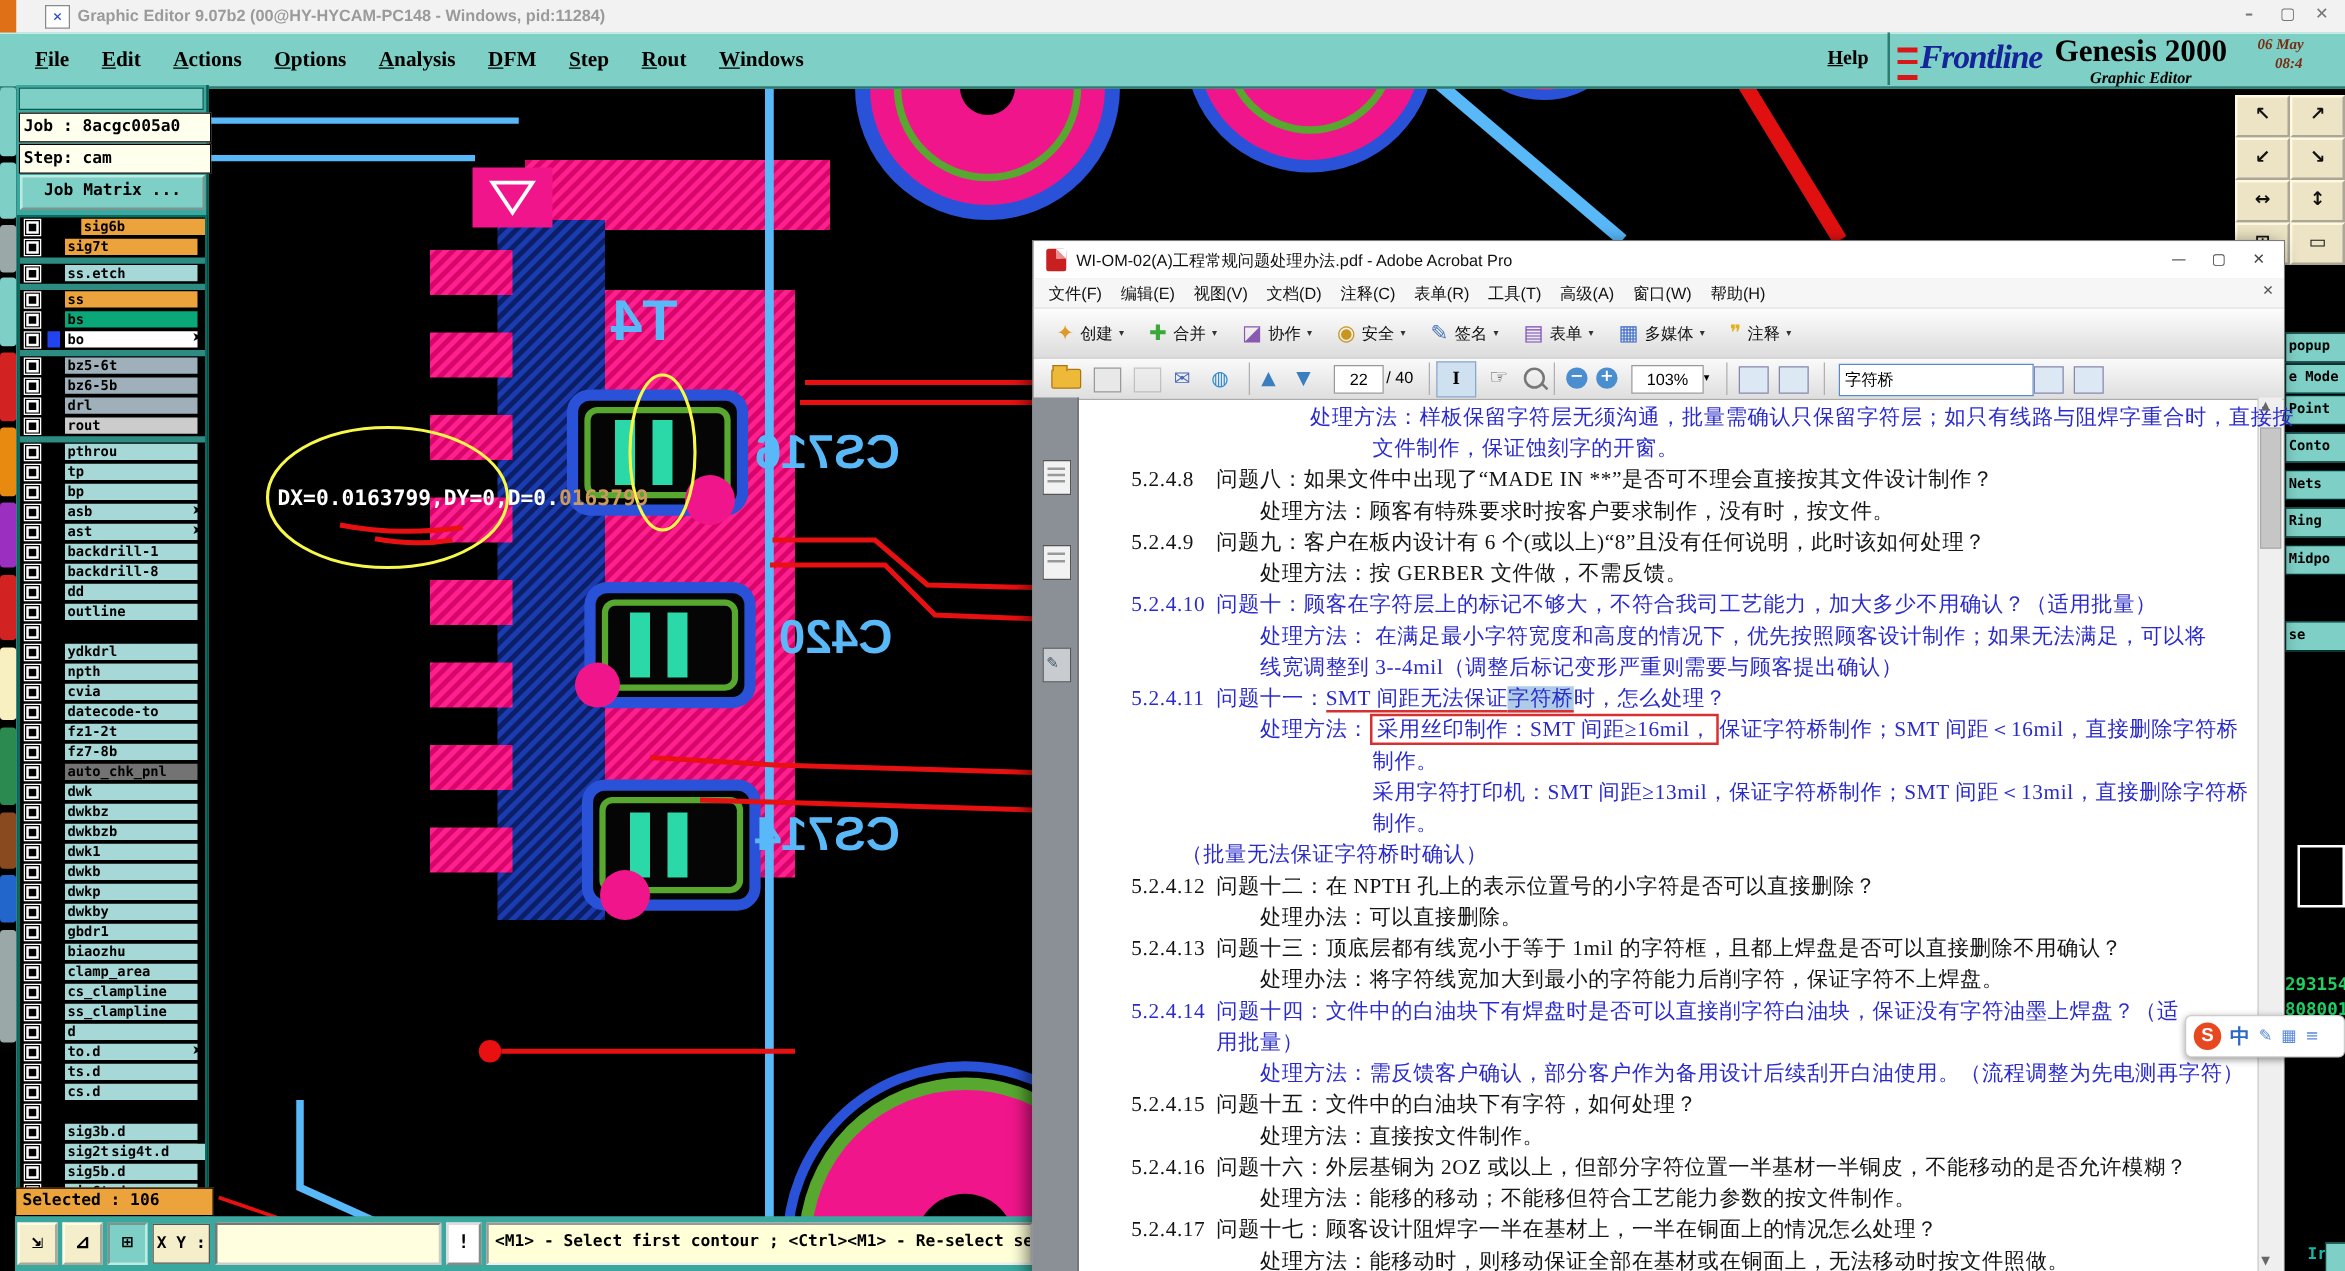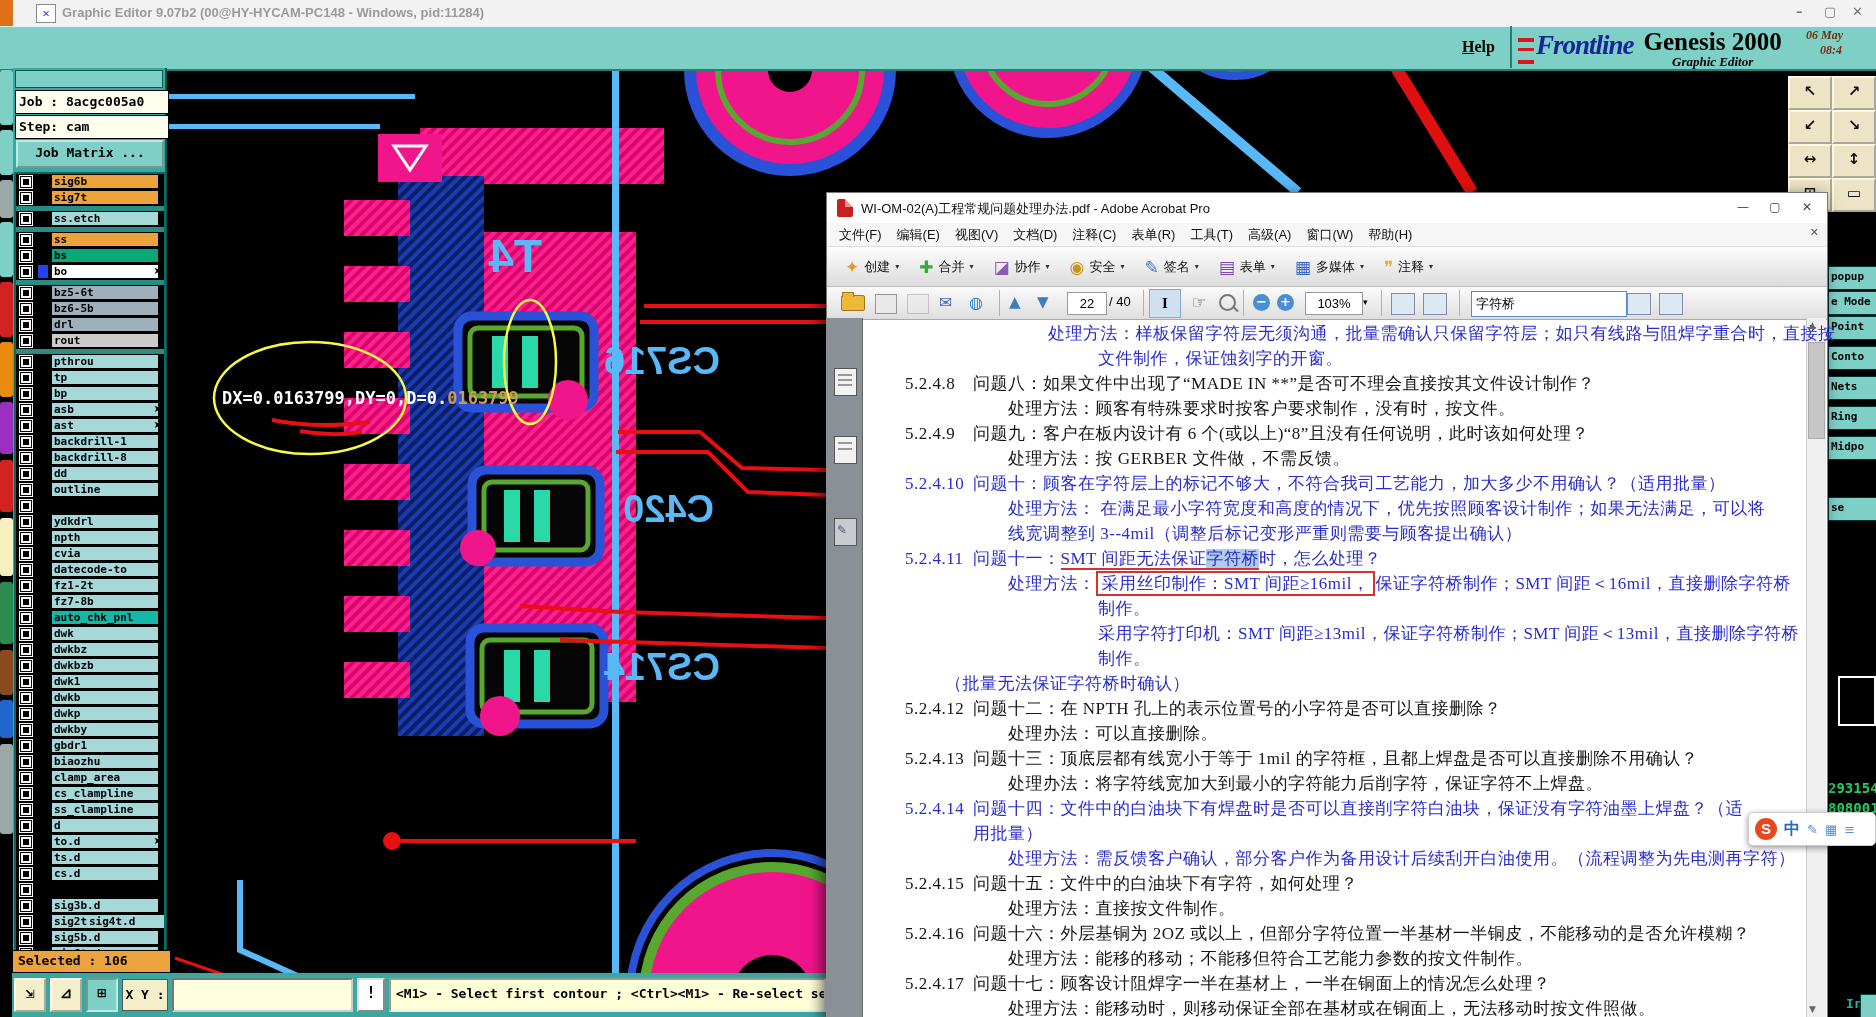--- a/index.html
+++ b/index.html
@@ -207,20 +207,31 @@
 <div class="abs" id="g-flame"></div>
 <div class="abs" id="g-titlebar">
   <div class="abs" id="g-titleicon">✕</div>
   <div class="abs" id="g-title">Graphic Editor 9.07b2 (00@HY-HYCAM-PC148 - Windows, pid:11284)</div>
   <div class="abs winctl" style="left:1796px">–</div>
   <div class="abs winctl" style="left:1824px">▢</div>
   <div class="abs winctl" style="left:1852px">✕</div>
 </div>
 
 <div class="abs" id="g-menubar">
+  <div class="abs" id="g-menus">
+      <div class="gmenu">File</div>
+      <div class="gmenu">Edit</div>
+      <div class="gmenu">Actions</div>
+      <div class="gmenu">Options</div>
+      <div class="gmenu">Analysis</div>
+      <div class="gmenu">DFM</div>
+      <div class="gmenu">Step</div>
+      <div class="gmenu">Rout</div>
+      <div class="gmenu">Windows</div>
+    </div>
   <div class="abs gmenu" id="g-help">Help</div>
 </div>
 <div class="abs" id="g-logodiv"></div>
 <div class="abs" id="g-logo">
   <div id="fl-lines"></div>
   <div id="fl-text">Frontline</div>
   <div id="gen-text"><span>Genesis 2000</span>
     <div id="gen-sub">Graphic Editor</div></div>
 </div>
 <div class="abs" id="g-date">
@@ -247,21 +258,21 @@
   <div class="abs gbox" style="top:22px">Job : 8acgc005a0</div>
   <div class="abs gbox" style="top:47px">Step: cam</div>
   <div class="abs" id="g-jobmatrix">Job Matrix ...</div>
   <div class="abs" id="g-list">
       <div class="lrow">
         <div class="lchk">
           <div class=""></div>
           <i></i>
         </div>
         <div class="lcol"></div>
-        <div class="lname" style="background: rgb(237, 163, 60);">sig6b</div>
+        <div class="lname" style="background: rgb(237, 163, 60); margin-left: 13px;">sig6b</div>
       </div>
       <div class="lrow">
         <div class="lchk">
           <div class=""></div>
           <i></i>
         </div>
         <div class="lcol"></div>
         <div class="lname" style="background: rgb(237, 163, 60);">sig7t</div>
       </div>
       <div class="lgap"></div>
@@ -462,21 +473,21 @@
         </div>
         <div class="lcol"></div>
         <div class="lname" style="background: rgb(166, 216, 216);">fz7-8b</div>
       </div>
       <div class="lrow">
         <div class="lchk">
           <div class=""></div>
           <i></i>
         </div>
         <div class="lcol"></div>
-        <div class="lname" style="background: #14b8a6;">auto_chk_pnl</div>
+        <div class="lname" style="background: #737373;">auto_chk_pnl</div>
       </div>
       <div class="lrow">
         <div class="lchk">
           <div class=""></div>
           <i></i>
         </div>
         <div class="lcol"></div>
         <div class="lname" style="background: rgb(166, 216, 216);">dwk</div>
       </div>
       <div class="lrow">

